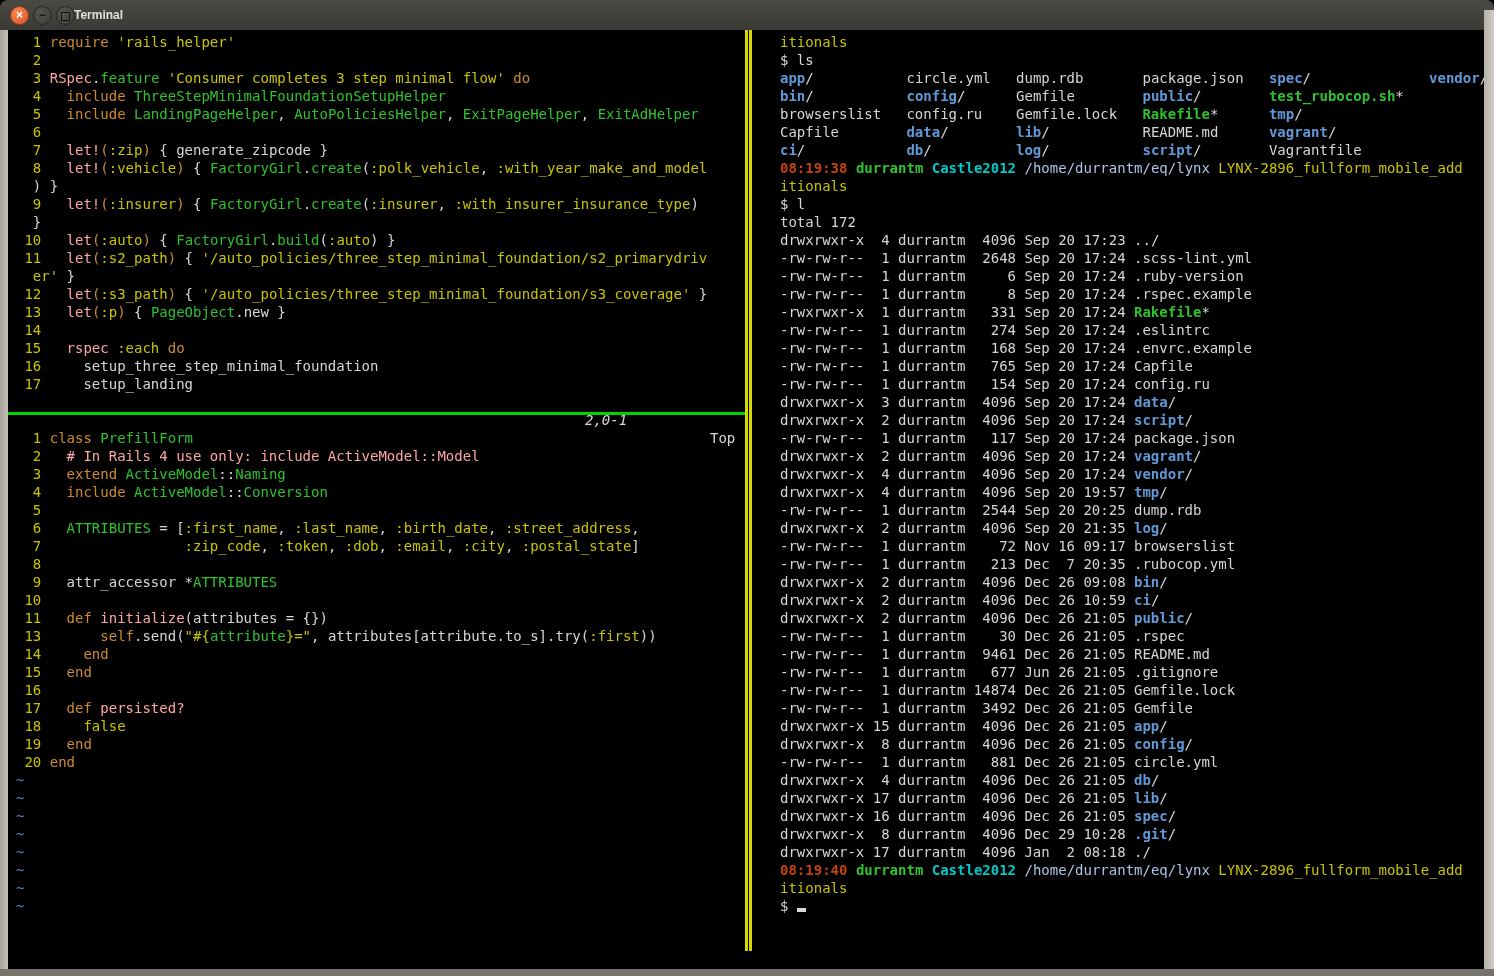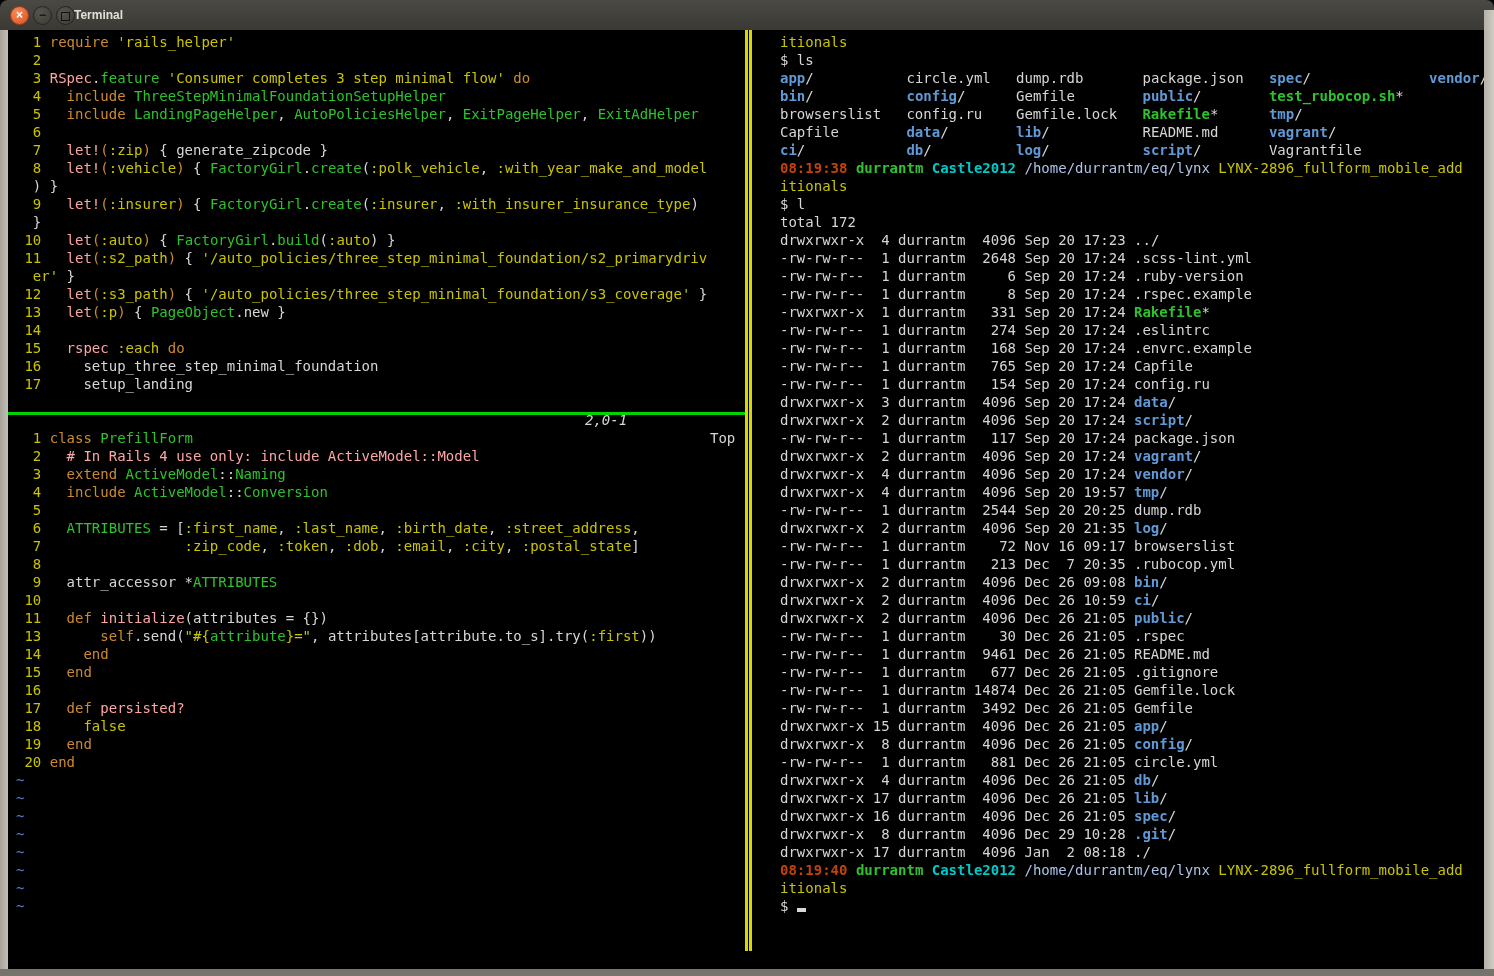--- a/index.html
+++ b/index.html
@@ -165,21 +165,21 @@
         <div class="trow"><span class="t-w">drwxrwxr-x  4 durrantm  4096 Sep 20 19:57 </span><span class="t-b">tmp</span><span class="t-w">/</span></div>
         <div class="trow"><span class="t-w">-rw-rw-r--  1 durrantm  2544 Sep 20 20:25 </span><span class="t-w">dump.rdb</span></div>
         <div class="trow"><span class="t-w">drwxrwxr-x  2 durrantm  4096 Sep 20 21:35 </span><span class="t-b">log</span><span class="t-w">/</span></div>
         <div class="trow"><span class="t-w">-rw-rw-r--  1 durrantm    72 Nov 16 09:17 </span><span class="t-w">browserslist</span></div>
         <div class="trow"><span class="t-w">-rw-rw-r--  1 durrantm   213 Dec  7 20:35 </span><span class="t-w">.rubocop.yml</span></div>
         <div class="trow"><span class="t-w">drwxrwxr-x  2 durrantm  4096 Dec 26 09:08 </span><span class="t-b">bin</span><span class="t-w">/</span></div>
         <div class="trow"><span class="t-w">drwxrwxr-x  2 durrantm  4096 Dec 26 10:59 </span><span class="t-b">ci</span><span class="t-w">/</span></div>
         <div class="trow"><span class="t-w">drwxrwxr-x  2 durrantm  4096 Dec 26 21:05 </span><span class="t-b">public</span><span class="t-w">/</span></div>
         <div class="trow"><span class="t-w">-rw-rw-r--  1 durrantm    30 Dec 26 21:05 </span><span class="t-w">.rspec</span></div>
         <div class="trow"><span class="t-w">-rw-rw-r--  1 durrantm  9461 Dec 26 21:05 </span><span class="t-w">README.md</span></div>
-        <div class="trow"><span class="t-w">-rw-rw-r--  1 durrantm   677 Dec 26 21:05 </span><span class="t-w">.gitignore</span></div>
+        <div class="trow"><span class="t-w">-rw-rw-r--  1 durrantm   677 Jun 26 21:05 </span><span class="t-w">.gitignore</span></div>
         <div class="trow"><span class="t-w">-rw-rw-r--  1 durrantm 14874 Dec 26 21:05 </span><span class="t-w">Gemfile.lock</span></div>
         <div class="trow"><span class="t-w">-rw-rw-r--  1 durrantm  3492 Dec 26 21:05 </span><span class="t-w">Gemfile</span></div>
         <div class="trow"><span class="t-w">drwxrwxr-x 15 durrantm  4096 Dec 26 21:05 </span><span class="t-b">app</span><span class="t-w">/</span></div>
         <div class="trow"><span class="t-w">drwxrwxr-x  8 durrantm  4096 Dec 26 21:05 </span><span class="t-b">config</span><span class="t-w">/</span></div>
         <div class="trow"><span class="t-w">-rw-rw-r--  1 durrantm   881 Dec 26 21:05 </span><span class="t-w">circle.yml</span></div>
         <div class="trow"><span class="t-w">drwxrwxr-x  4 durrantm  4096 Dec 26 21:05 </span><span class="t-b">db</span><span class="t-w">/</span></div>
         <div class="trow"><span class="t-w">drwxrwxr-x 17 durrantm  4096 Dec 26 21:05 </span><span class="t-b">lib</span><span class="t-w">/</span></div>
         <div class="trow"><span class="t-w">drwxrwxr-x 16 durrantm  4096 Dec 26 21:05 </span><span class="t-b">spec</span><span class="t-w">/</span></div>
         <div class="trow"><span class="t-w">drwxrwxr-x  8 durrantm  4096 Dec 29 10:28 </span><span class="t-b">.git</span><span class="t-w">/</span></div>
         <div class="trow"><span class="t-w">drwxrwxr-x 17 durrantm  4096 Jan  2 08:18 </span><span class="t-w">.</span><span class="t-w">/</span></div>

